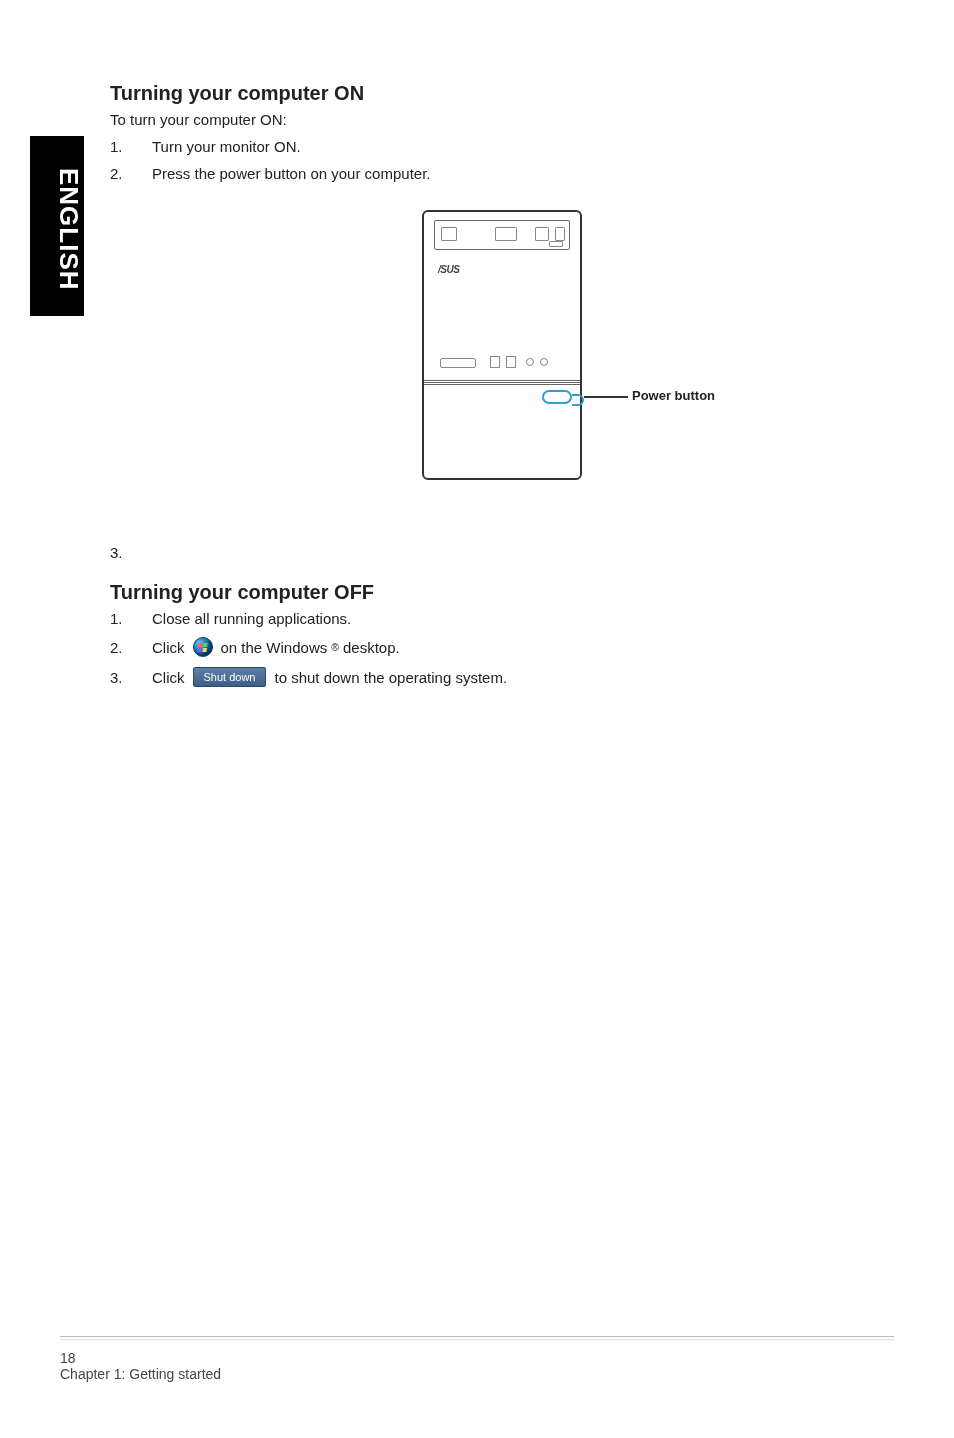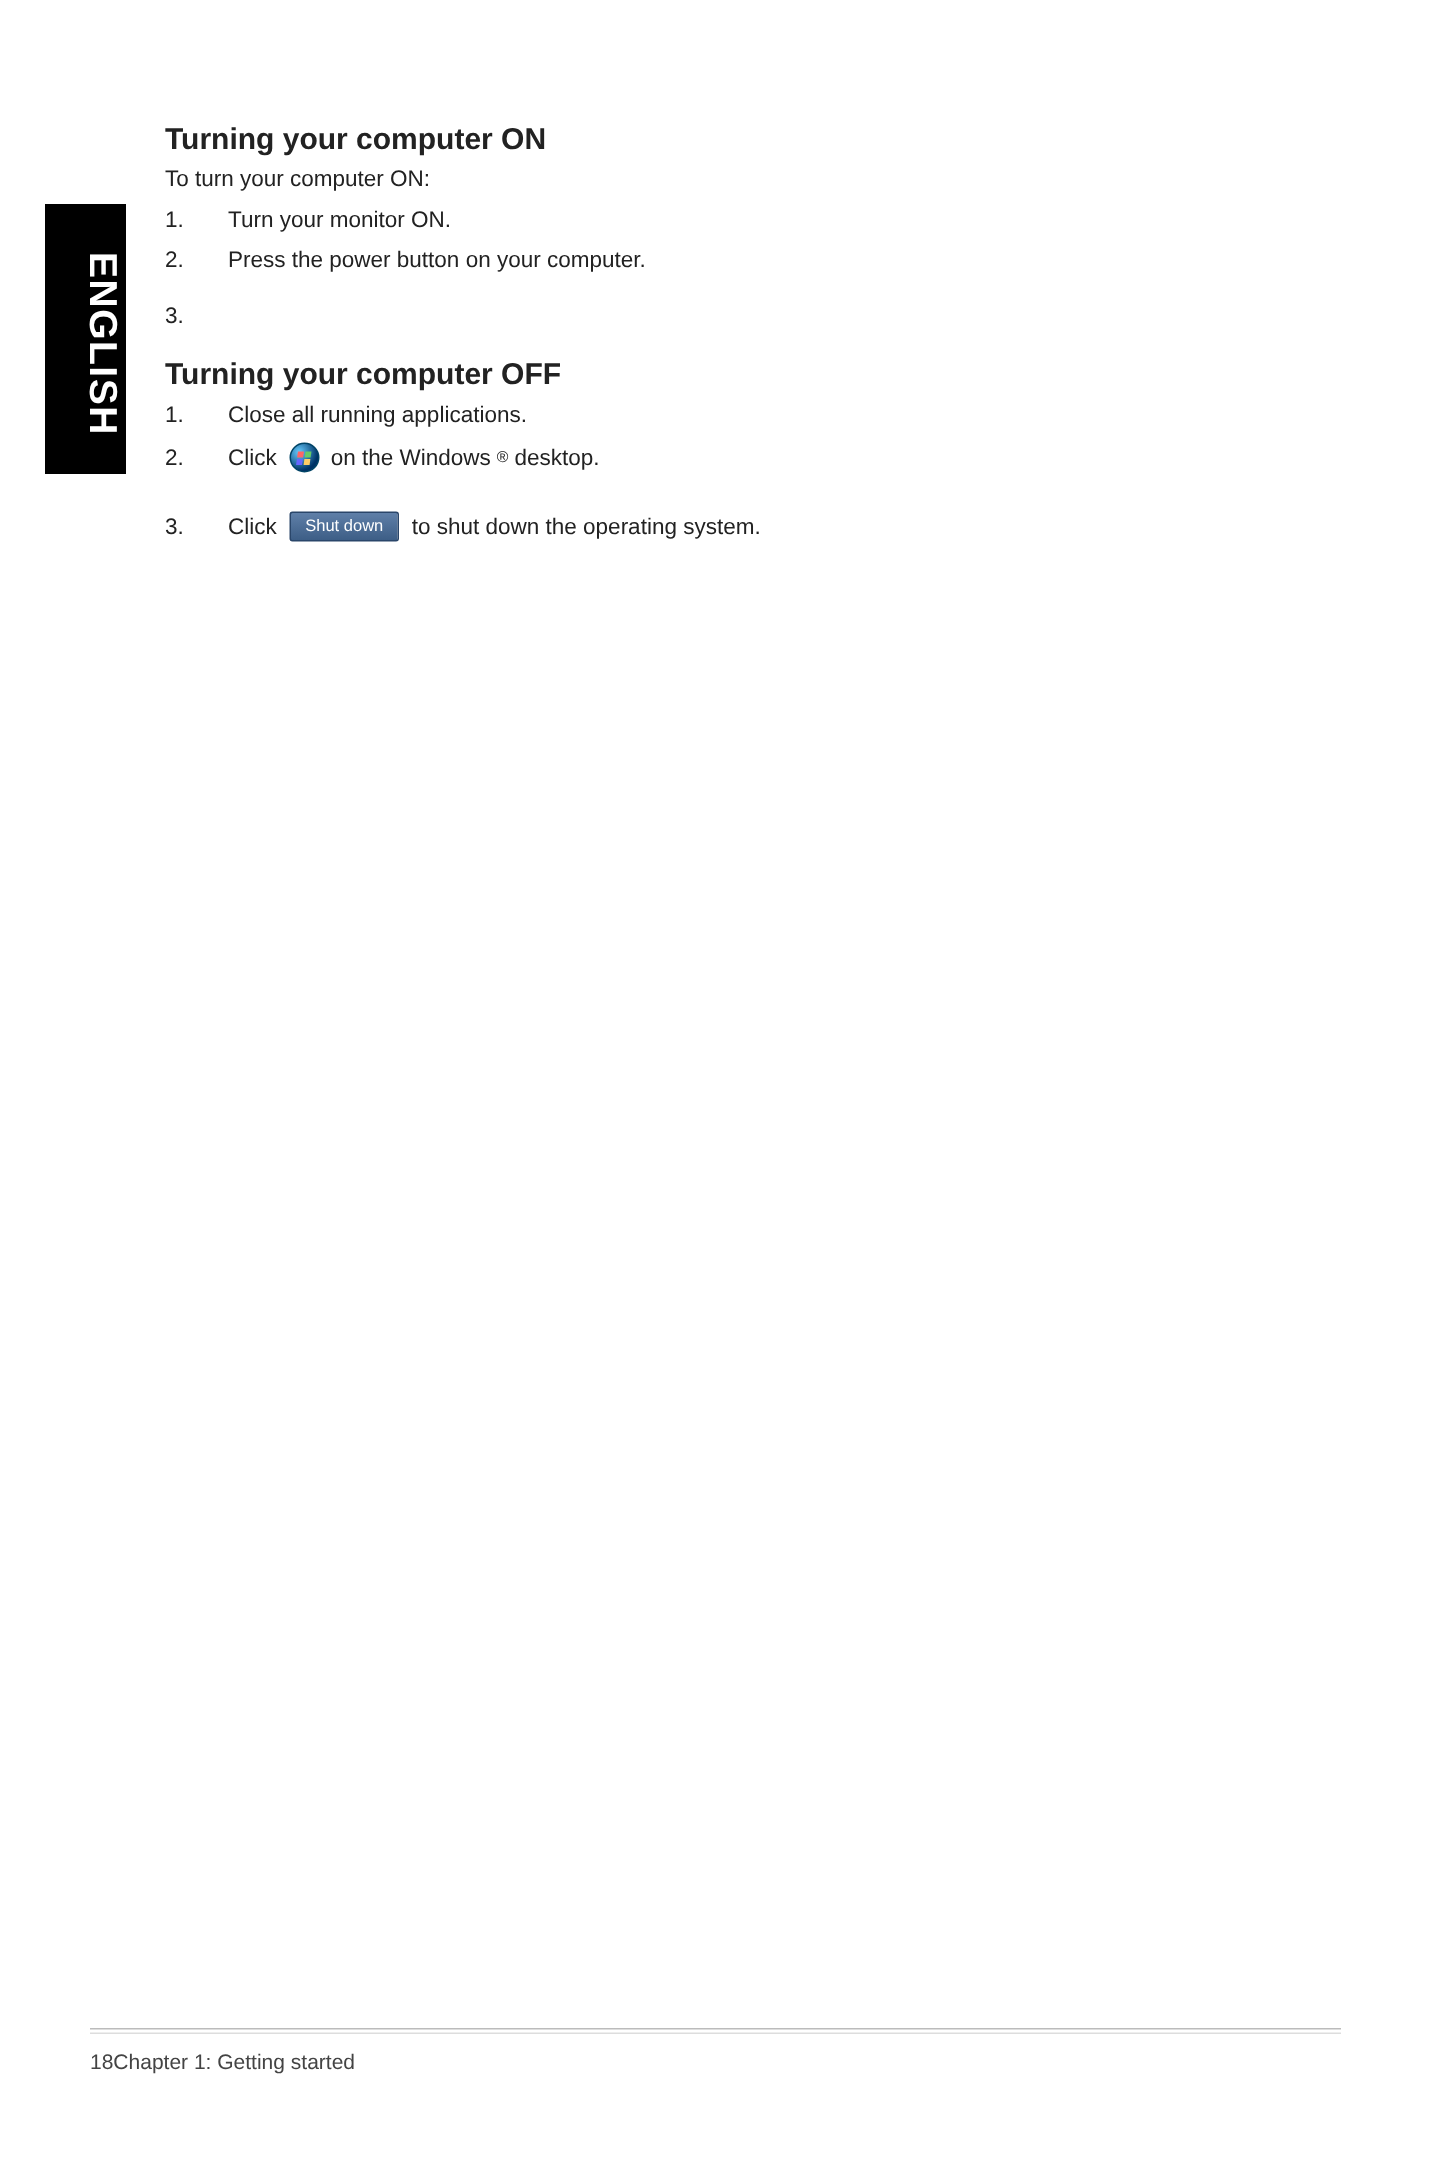--- a/index.html
+++ b/index.html
@@ -103,31 +103,31 @@
 
   .shutdown-btn {
     display: inline-block;
     background: linear-gradient(#5f7fa8,#3d5e86);
     color: #fff;
     font-size: 11px;
     padding: 3px 10px;
     border: 1px solid #2a466a;
     border-radius: 2px;
     vertical-align: middle;
-    margin: 16px 4px;
+    margin: 0 4px;
   }
 
   .footer {
     position: absolute;
     left: 60px; right: 60px;
     bottom: 56px;
   }
   .footer hr { border: none; border-top: 1px solid #bbb; }
   .footer hr + hr { border-top: 1px solid #ddd; margin-top:2px; }
-  .footer-row { display: flex; justify-content: flex-start; font-size: 14px; color:#444; padding-top: 10px; }
+  .footer-row { display: flex; justify-content: center; font-size: 14px; color:#444; padding-top: 10px; flex-direction: column; }
   sup { font-size: 0.7em; }
 </style>
 </head>
 <body>
 
 <div class="page">
   <div class="lang-tab">ENGLISH</div>
 
 
   <h2>Turning your computer ON</h2>
@@ -137,20 +137,43 @@
     <li>
       <span class="num">1.</span>
       <span class="li-body">Turn your monitor ON.</span>
     </li>
     <li>
       <span class="num">2.</span>
       <span class="li-body">Press the power button on your computer.</span>
     </li>
   </ol>
 
+  <div class="diagram-wrap">
+    <div class="tower">
+      <div class="top-panel">
+        <div class="tp-item tp1"></div>
+        <div class="tp-item tp2"></div>
+        <div class="tp-item tp3"></div>
+        <div class="tp-item tp4"></div>
+        <div class="tp5"></div>
+      </div>
+      <div class="logo">/SUS</div>
+      <div class="mid-panel">
+        <div class="slot"></div>
+        <div class="usb u1"></div>
+        <div class="usb u2"></div>
+        <div class="jack j1"></div>
+        <div class="jack j2"></div>
+      </div>
+      <div class="mid-line"></div>
+      <div class="power-btn-area"></div>
+      <div class="lead-line"></div>
+      <div class="power-label">Power button</div>
+    </div>
+  </div>
 
   <ol>
     <li>
       <span class="num">3.</span>
     </li>
   </ol>
 
   <h2>Turning your computer OFF</h2>
 
   <ol>

